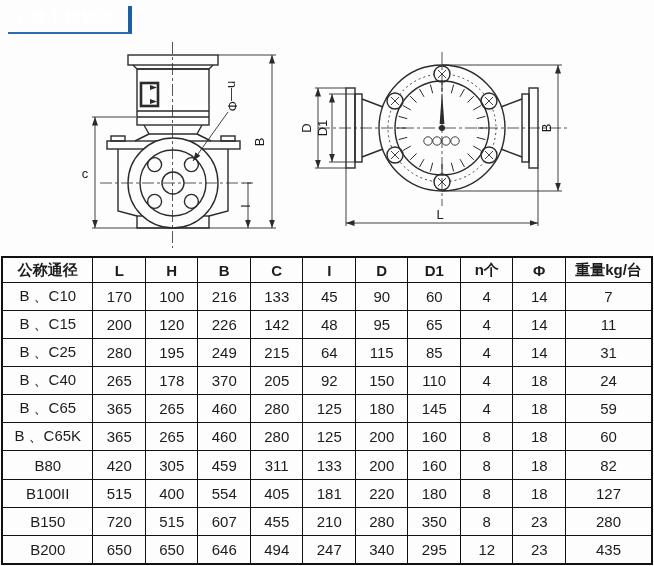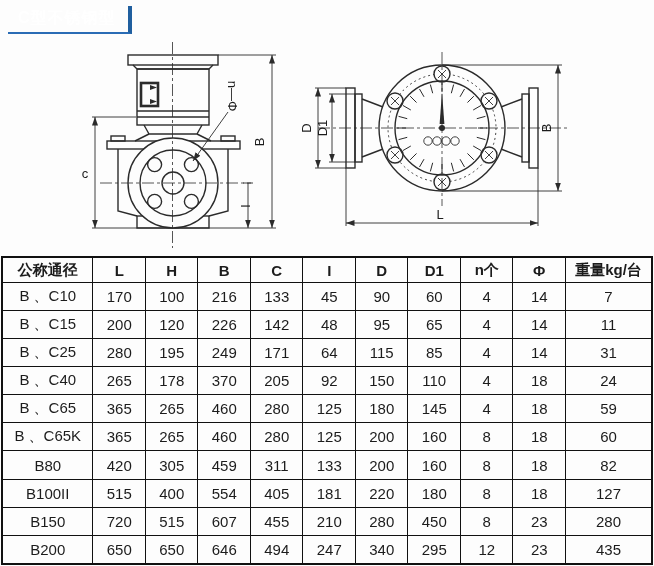--- a/index.html
+++ b/index.html
@@ -230,21 +230,21 @@
             <td>65</td>
             <td>4</td>
             <td>14</td>
             <td>11</td>
           </tr>
           <tr>
             <td>B 、C25</td>
             <td>280</td>
             <td>195</td>
             <td>249</td>
-            <td>171</td>
+            <td>215</td>
             <td>64</td>
             <td>115</td>
             <td>85</td>
             <td>4</td>
             <td>14</td>
             <td>31</td>
           </tr>
           <tr>
             <td>B 、C40</td>
             <td>265</td>
@@ -311,21 +311,21 @@
             <td>127</td>
           </tr>
           <tr>
             <td>B150</td>
             <td>720</td>
             <td>515</td>
             <td>607</td>
             <td>455</td>
             <td>210</td>
             <td>280</td>
-            <td>450</td>
+            <td>350</td>
             <td>8</td>
             <td>23</td>
             <td>280</td>
           </tr>
           <tr>
             <td>B200</td>
             <td>650</td>
             <td>650</td>
             <td>646</td>
             <td>494</td>

